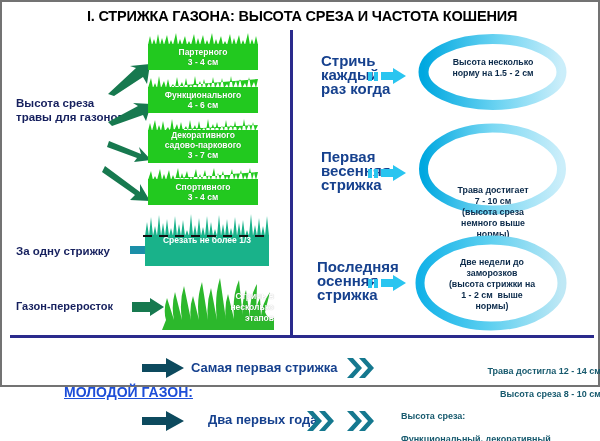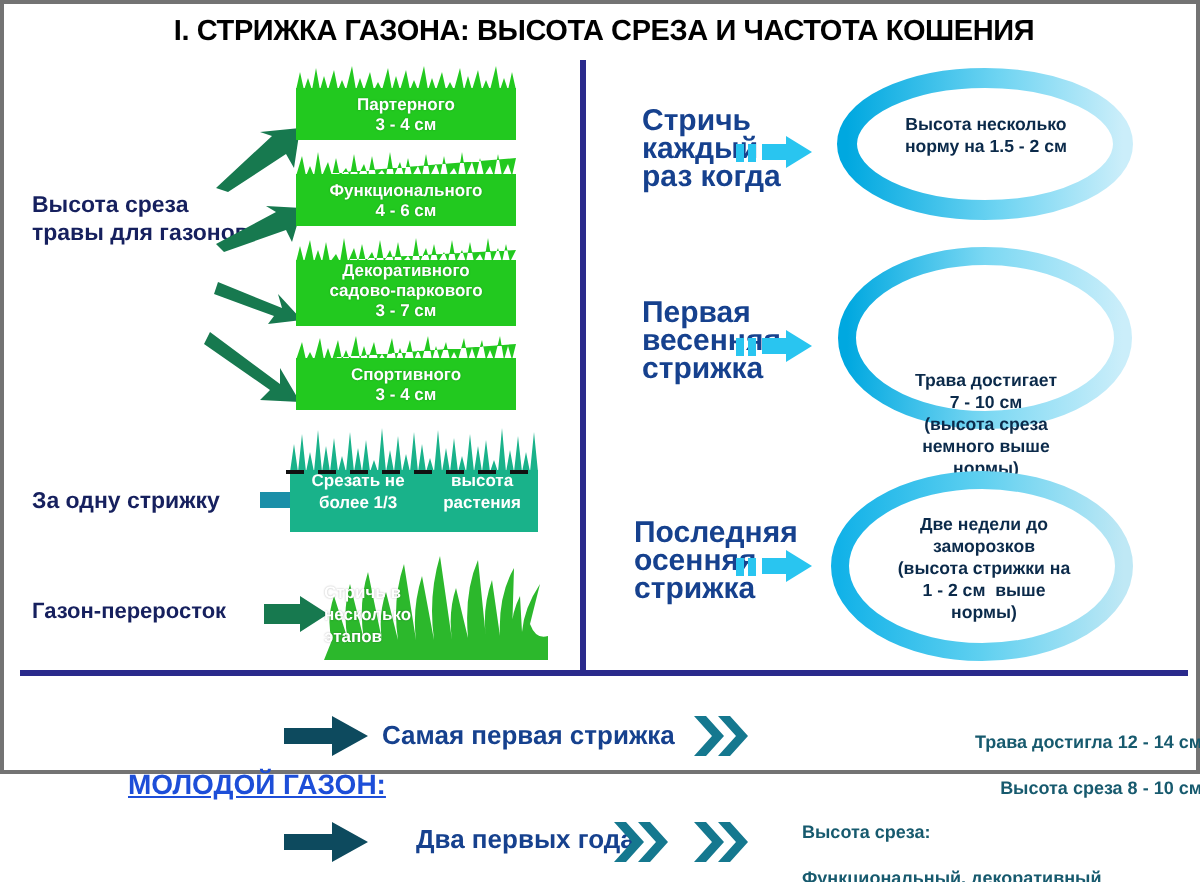--- a/index.html
+++ b/index.html
@@ -77,21 +77,21 @@
   #cut-grass svg{display:block;width:100%;height:22px;}
   #cut-dash{
     left:141px;top:233px;width:128px;height:2px;
     background:repeating-linear-gradient(to right,#111 0 9px,transparent 9px 16px);
   }
 
   
   #tuft{left:160px;top:276px;width:112px;height:52px;}
   #tuft svg{display:block;width:112px;height:52px;}
   #tuft-text{
-    left:160px;top:289px;width:112px;text-align:left;
+    left:160px;top:289px;width:112px;text-align:right;
     color:#ffffff;font-size:8.5px;font-weight:bold;line-height:11px;
     text-shadow:0 0 1px rgba(0,0,0,.3);
   }
 
   #label-one-cut{
     left:14px;top:243px;width:120px;
     font-size:11.5px;font-weight:bold;color:#16205e;
   }
   #label-overgrown{
     left:14px;top:298px;width:130px;
@@ -242,21 +242,20 @@
         <path d="M0 5 L20 5 L20 0 L34 9 L20 18 L20 13 L0 13 Z" fill="#1b8fa8"></path>
       </svg>
   </div>
   <div class="abs" id="cut-grass">
     <svg viewBox="0 0 124 22" preserveAspectRatio="none">
         <path d="M0 22 L2 8 L4 22 L6 3 L8 22 L10 12 L12 22 L14 1 L16 22 L18 9 L20 22 L22 5 L24 22 L26 14 L28 22 L30 2 L32 22 L34 10 L36 22 L38 6 L40 22 L42 16 L44 22 L46 0 L48 22 L50 11 L52 22 L54 4 L56 22 L58 13 L60 22 L62 2 L64 22 L66 8 L68 22 L70 15 L72 22 L74 1 L76 22 L78 10 L80 22 L82 5 L84 22 L86 14 L88 22 L90 3 L92 22 L94 9 L96 22 L98 6 L100 22 L102 16 L104 22 L106 0 L108 22 L110 11 L112 22 L114 4 L116 22 L118 12 L120 22 L122 2 L124 22 Z" fill="#19b28a"></path>
       </svg>
   </div>
   <div class="abs" id="cut-block">
     <div>Срезать не более 1/3</div>
-    <div>высота растения</div>
   </div>
   <div class="abs" id="cut-dash"></div>
 
   <div class="abs" id="label-overgrown">Газон-переросток</div>
   <div class="fan-arrow" style="left:130px;top:296px;">
     <svg width="32" height="18" viewBox="0 0 32 18">
         <path d="M0 4 L18 4 L18 0 L32 9 L18 18 L18 14 L0 14 Z" fill="#17794f"></path>
       </svg>
   </div>
   <div class="abs" id="tuft">

